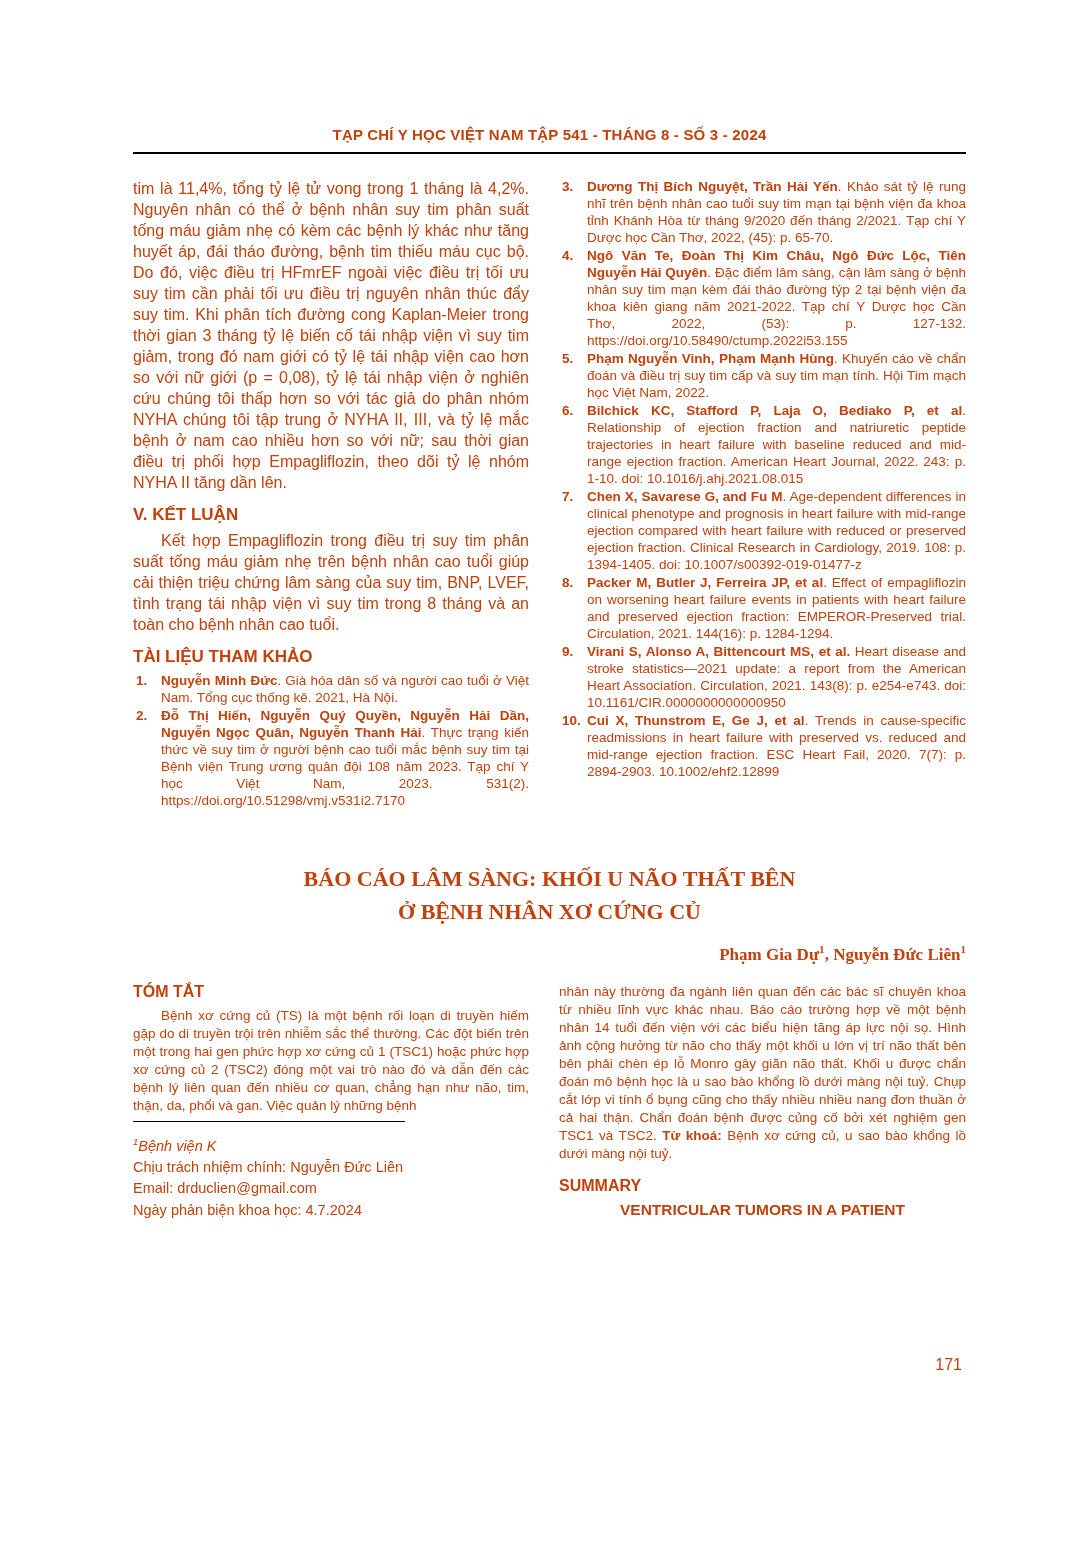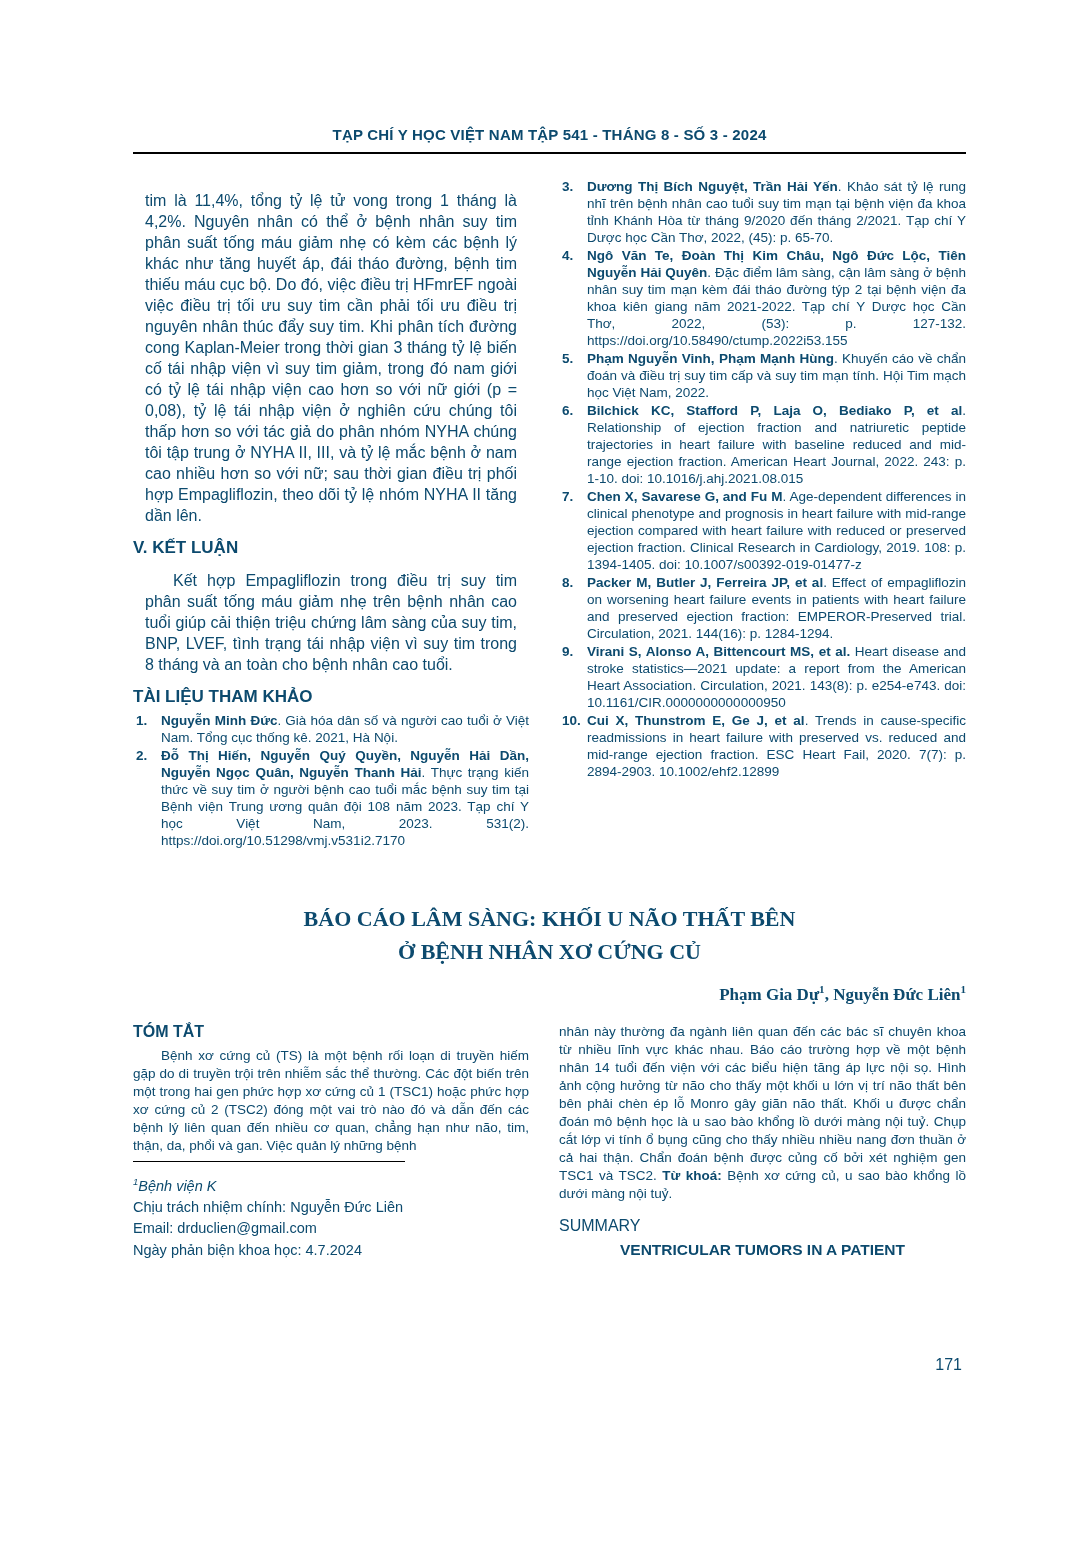--- a/index.html
+++ b/index.html
@@ -3,41 +3,41 @@
 <meta charset="utf-8">
 <style>
   html, body { margin: 0; padding: 0; }
   body { background: #ffffff; }
   .page {
     position: relative;
     width: 1090px;
     height: 1541px;
     box-sizing: border-box;
     background: #ffffff;
-    color: #0c4a6e;
+    color: #c2410c;
     font-family: "Liberation Sans", sans-serif;
     padding: 126px 124px 0 133px;
     overflow: hidden;
     border-radius: 21px;
   }
   .page-header {
     border-bottom: 2px solid #000;
     padding-bottom: 9px;
   }
   .header-title {
     text-align: center;
     font-weight: 700;
     font-size: 15px;
     letter-spacing: 0.2px;
   }
   .columns { display: flex; gap: 30px; margin-top: 24px; }
   .col-left { flex: 0 0 396px; width: 396px; }
   .col-right { flex: 1; min-width: 0; }
 
-  .body-text { font-size: 16px; line-height: 21px; text-align: justify; margin: 12px; }
+  .body-text { font-size: 16px; line-height: 21px; text-align: justify; margin: 0; }
   .indent { text-indent: 28px; }
   .section-heading { font-size: 17px; font-weight: 700; margin: 12px 0 5px 0; }
 
   .ref-list { font-size: 13.5px; line-height: 17px; }
   .ref { position: relative; padding-left: 28px; text-align: justify; margin: 0 0 1px 0; }
   .ref-num { position: absolute; left: 3px; top: 0; font-weight: 700; }
   .ref-authors { font-weight: 700; }
 
   .article2 { margin-top: 52px; }
   .article-title {
@@ -61,21 +61,21 @@
   .columns2 { margin-top: 18px; }
   .abstract-heading { font-size: 16px; font-weight: 700; margin: 0 0 6px 0; }
   .abstract-text { font-size: 13.5px; line-height: 18px; text-align: justify; margin: 0; }
   .kw-label { font-weight: 700; }
 
   .footnote { margin-top: 6px; }
   .fn-rule { width: 272px; border-top: 1.5px solid #000; margin-bottom: 9px; }
   .fn-line { font-size: 14.5px; line-height: 21.5px; }
   .fn-aff { font-style: italic; }
 
-  .summary-heading { font-size: 16px; font-weight: 400; margin: 14px 0 4px 0; }
+  .summary-heading { font-size: 16px; font-weight: 700; margin: 14px 0 4px 0; }
   .summary-title { font-size: 15.5px; font-weight: 700; text-align: center; line-height: 21px; }
 
   .page-number { position: absolute; right: 128px; top: 1356px; font-size: 16px; }
 </style>
 </head>
 <body>
 
 <div class="page">
 
   <header class="page-header">

